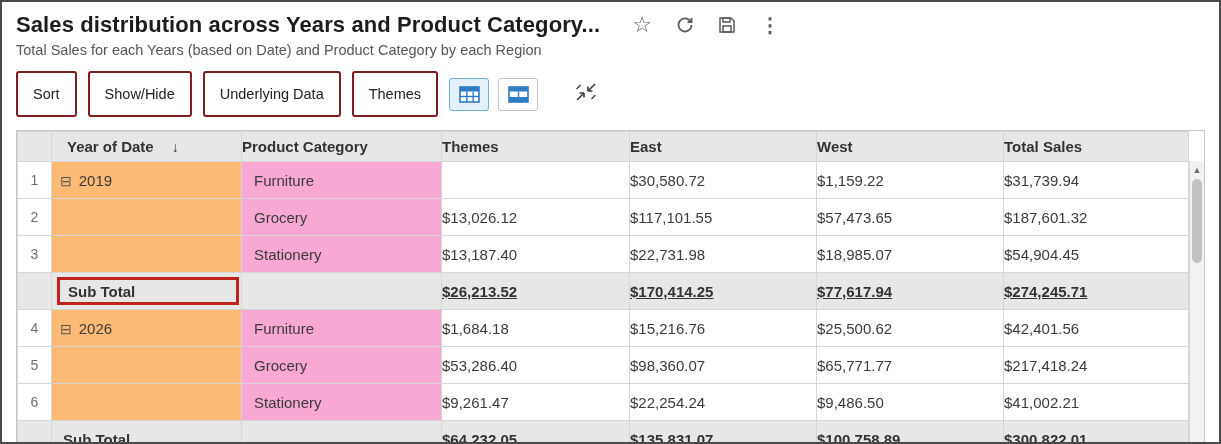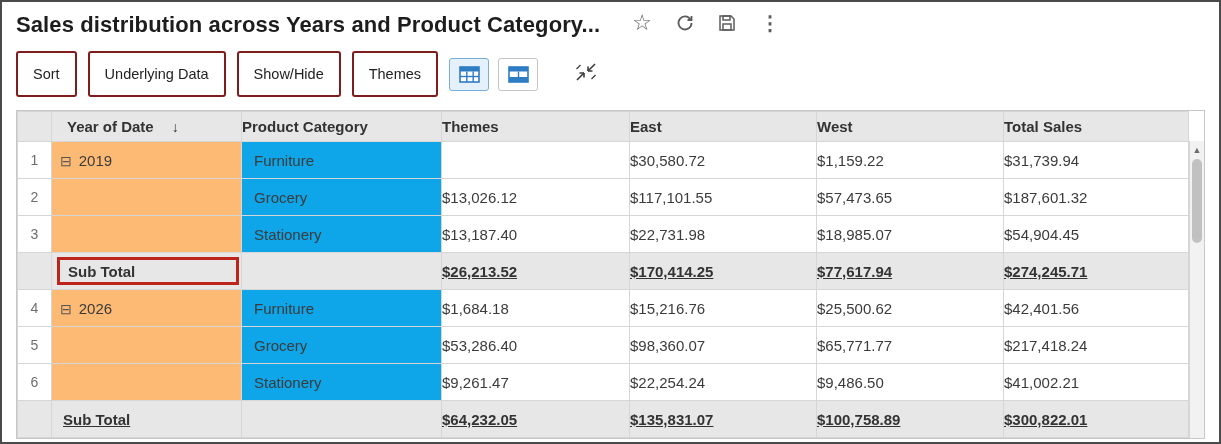--- a/index.html
+++ b/index.html
@@ -6,21 +6,21 @@
   html, body { background: #fff; }
   body { font-family: "Liberation Sans", sans-serif; }
   .page {
     width: 1221px; height: 444px;
     border: 2px solid #4a4a4a;
     background: #fff;
     padding: 10px 14px 0 14px;
     overflow: hidden;
   }
   
-  .title-row { display: flex; align-items: flex-start; }
+  .title-row { display: flex; align-items: center; }
   .page-title {
     font-size: 22px; font-weight: 700; color: #1d1d1d;
     white-space: nowrap; letter-spacing: 0.1px;
   }
   .title-icons { display: flex; align-items: center; gap: 24px; margin-left: 32px; color: #5c5c5c; }
   .title-icons .ticon { font-size: 20px; line-height: 1; cursor: pointer; color: #5c5c5c; }
   .title-icons .ticon svg { display: block; }
   .subtitle { font-size: 14.5px; color: #555; margin-top: 4px; }
   
   .toolbar { display: flex; align-items: center; margin-top: 13px; }
@@ -52,21 +52,21 @@
   th, td { border: 1px solid #d6d6d6; overflow: hidden; white-space: nowrap; }
   thead th {
     background: #e7e7e7; height: 30px;
     font-size: 15px; font-weight: 600; color: #333;
     text-align: left; cursor: pointer;
   }
   th.h-year { text-align: left; padding-left: 15px; }
   td { height: 34px; font-size: 15px; color: #3b3b3b; }
   .c-num { text-align: center; color: #6e6e6e; font-size: 14px; background: #fff; }
   .c-year { padding-left: 8px; background: #fdba74; }
-  .c-cat { padding-left: 12px; background: #0ea5e9; }
+  .c-cat { padding-left: 12px; background: #f9a8d4; }
   .c-val { padding-right: 14px; background: #fff; }
   tr.subtotal td { background: #e7e7e7; font-weight: 700; color: #333; text-decoration: underline; }
   tr.subtotal .c-year { padding-left: 5px; }
   .collapse-glyph { color: #555; font-size: 14px; margin-right: 7px; cursor: pointer; }
   .sort-glyph { margin-left: 18px; font-size: 14px; color: #333; }
   .red-box {
     display: inline-flex; align-items: center;
     border: 3px solid #bd251c;
     width: 182px; height: 28px; padding-left: 8px;
   }
@@ -99,25 +99,26 @@
       <span class="ticon">
         <svg width="18" height="18" viewBox="0 0 18 18" fill="none" stroke="#5c5c5c" stroke-width="1.5">
           <path d="M2 2 H13 L16 5 V16 H2 Z"></path>
           <rect x="5" y="10" width="8" height="6"></rect>
           <rect x="5" y="2" width="7" height="4"></rect>
         </svg>
       </span>
       <span class="ticon" style="font-weight:700;">⋮</span>
     </div>
   </div>
+  <div class="subtitle">Total Sales for each Years (based on Date) and Product Category by each Region</div>
 
   <div class="toolbar">
     <button class="tb-btn">Sort</button>
+    <button class="tb-btn">Show/Hide</button>
     <button class="tb-btn">Underlying Data</button>
-    <button class="tb-btn">Show/Hide</button>
     <button class="tb-btn" style="">Themes</button>
 
     <div class="icon-btn selected">
       <span>
         <svg width="21" height="17" viewBox="0 0 21 17">
           <rect x="1" y="1" width="19" height="15" fill="#ffffff" stroke="#2e7cc3" stroke-width="1.6"></rect>
           <rect x="1" y="1" width="19" height="4.5" fill="#2e7cc3"></rect>
           <line x1="7.8" y1="5.5" x2="7.8" y2="16" stroke="#2e7cc3" stroke-width="1.4"></line>
           <line x1="14.2" y1="5.5" x2="14.2" y2="16" stroke="#2e7cc3" stroke-width="1.4"></line>
           <line x1="1" y1="10.5" x2="20" y2="10.5" stroke="#2e7cc3" stroke-width="1.4"></line>

